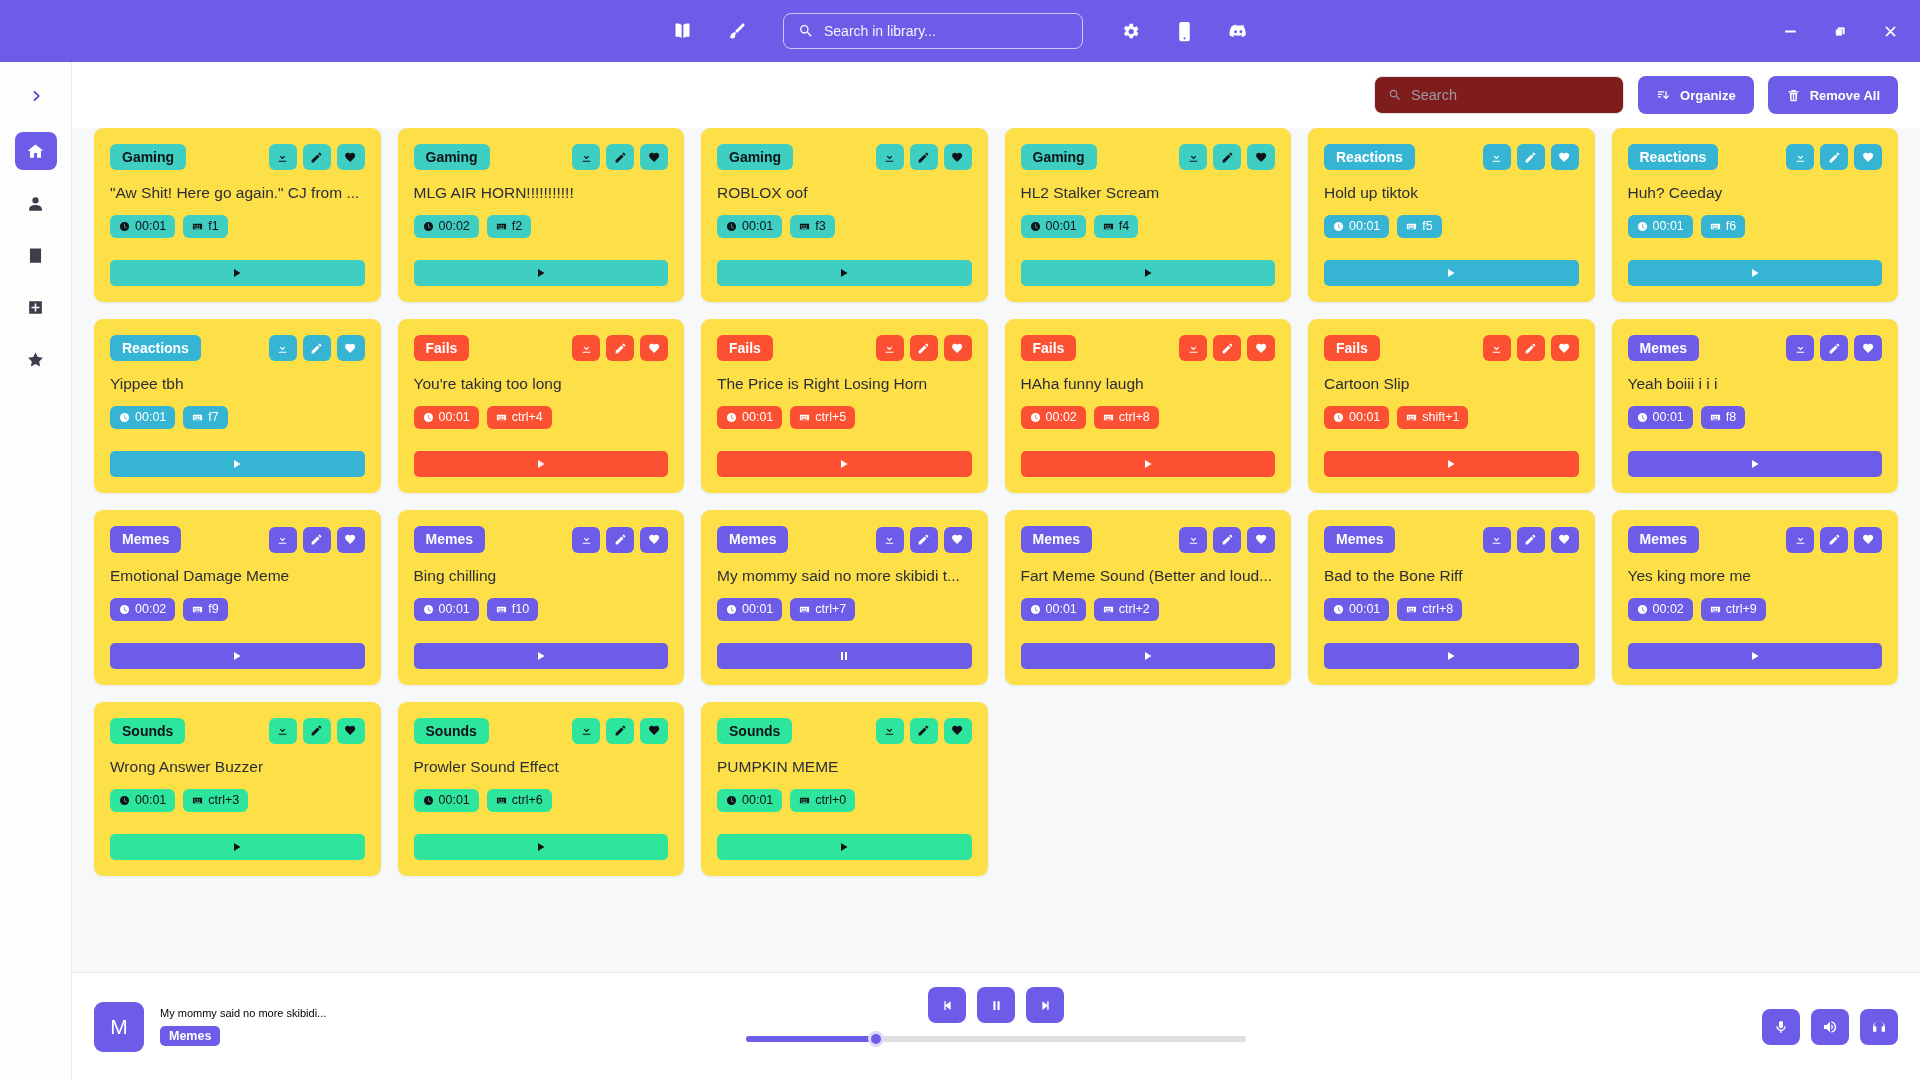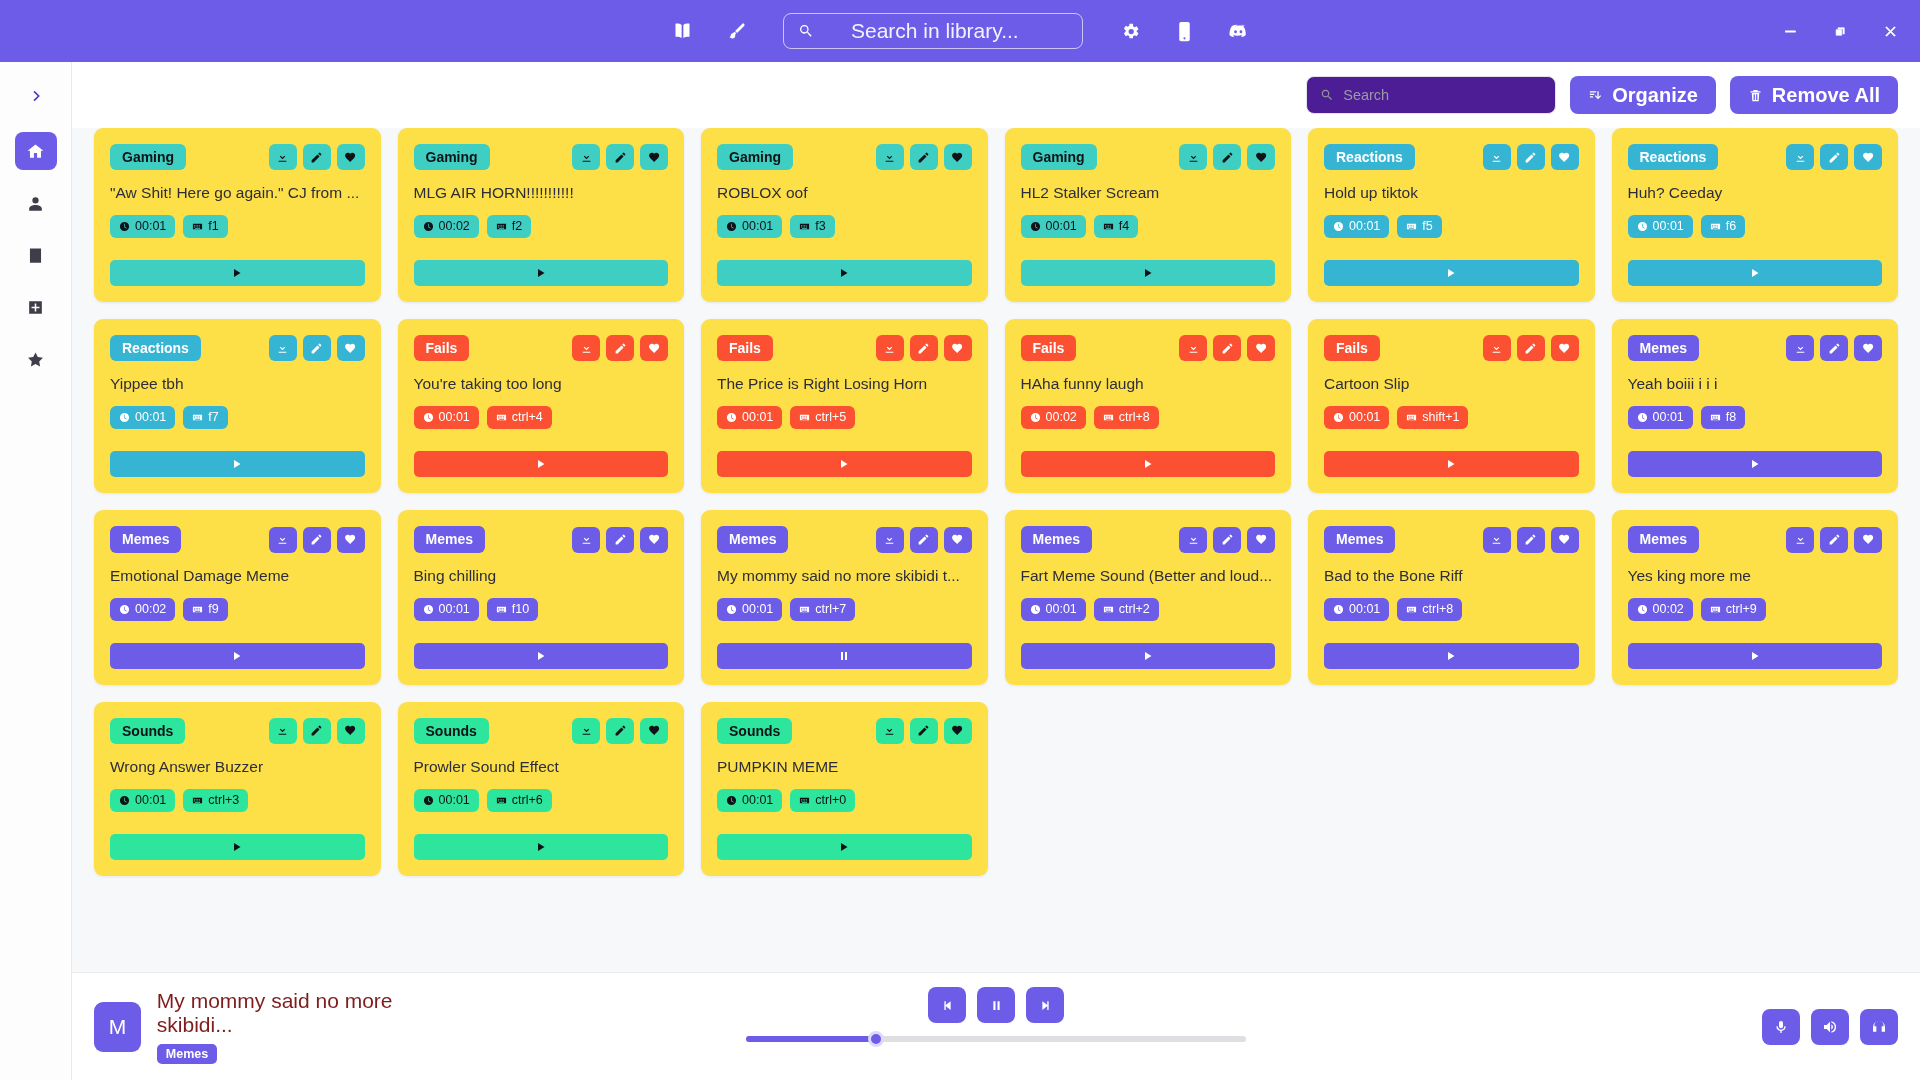--- a/index.html
+++ b/index.html
@@ -39,21 +39,21 @@
     width: 26px; height: 26px; display: flex; align-items: center;
     justify-content: center; color: #fff; cursor: pointer;
   }
   .ticon svg { width: 21px; height: 21px; fill: #fff; }
   .lib-search {
     width: 300px; height: 36px; border: 1.5px solid rgba(255,255,255,.65);
     border-radius: 8px; display: flex; align-items: center; gap: 10px;
     padding: 0 14px; margin: 0 6px;
   }
   .lib-search svg { width: 16px; height: 16px; fill: #fff; flex: 0 0 16px; }
-  .lib-search span { font-size: 21px; color: rgba(255,255,255,.92); margin-left: 27px; }
+  .lib-search span { font-size: 14px; color: rgba(255,255,255,.92); }
   .winbtns {
     position: absolute; right: 8px; display: flex; align-items: center; gap: 6px;
   }
   .winbtn {
     width: 44px; height: 40px; display: flex; align-items: center;
     justify-content: center; cursor: pointer;
   }
   .winbtn svg { width: 15px; height: 15px; fill: #fff; stroke: #fff; }
 
   
@@ -85,28 +85,28 @@
   }
 
   
   .toolbar {
     height: 66px; flex: 0 0 66px; background: #ffffff;
     display: flex; align-items: center; justify-content: flex-end;
     gap: 14px; padding: 0 22px;
   }
   .tb-search {
     width: 250px; height: 38px; border: 1px solid #e3e3ea; border-radius: 8px;
-    background: #4c1d95; display: flex; align-items: center; gap: 9px; padding: 0 13px;
+    background: #7f1d1d; display: flex; align-items: center; gap: 9px; padding: 0 13px;
   }
   .tb-search svg { width: 14px; height: 14px; fill: #98989f; flex:0 0 14px;}
   .tb-search span { font-size: 14.5px; color: #9b9ba4; }
   .tb-btn {
     height: 38px; border-radius: 8px; background: #6c5ce7; color: #fff;
     display: flex; align-items: center; gap: 9px; padding: 0 18px;
-    font-size: 20px; font-weight: 600; cursor: pointer; border: none;
+    font-size: 13px; font-weight: 600; cursor: pointer; border: none;
     font-family: inherit;
   }
   .tb-btn svg { width: 15px; height: 15px; fill: #fff; }
 
   
   .gridwrap { flex: 1; overflow: hidden; padding: 0 22px 10px 22px; }
   .grid {
     display: grid; grid-template-columns: repeat(6, 1fr);
     gap: 17px;
   }
@@ -159,21 +159,21 @@
     height: 108px; flex: 0 0 108px; background: #fff;
     border-top: 1px solid #ececed; display: flex; align-items: center;
     padding: 0 22px; position: relative;
   }
   .now { display: flex; align-items: center; gap: 16px; width: 360px; }
   .thumb {
     width: 50px; height: 50px; border-radius: 9px; background: #6c5ce7;
     color: #fff; display: flex; align-items: center; justify-content: center;
     font-size: 21px;
   }
-  .now-title { font-size: 21px; color: #7f1d1d; margin-bottom: 7px; }
+  .now-title { font-size: 11px; color: #000000; margin-bottom: 7px; }
   .now-badge {
     display: inline-block; background: #6c5ce7; color: #fff; font-size: 12.5px;
     border-radius: 5px; padding: 3px 9px; font-weight: 600;
   }
   .transport {
     position: absolute; left: 50%; transform: translateX(-50%);
     display: flex; flex-direction: column; align-items: center; gap: 13px;
     top: 14px;
   }
   .tbtns { display: flex; gap: 11px; }

